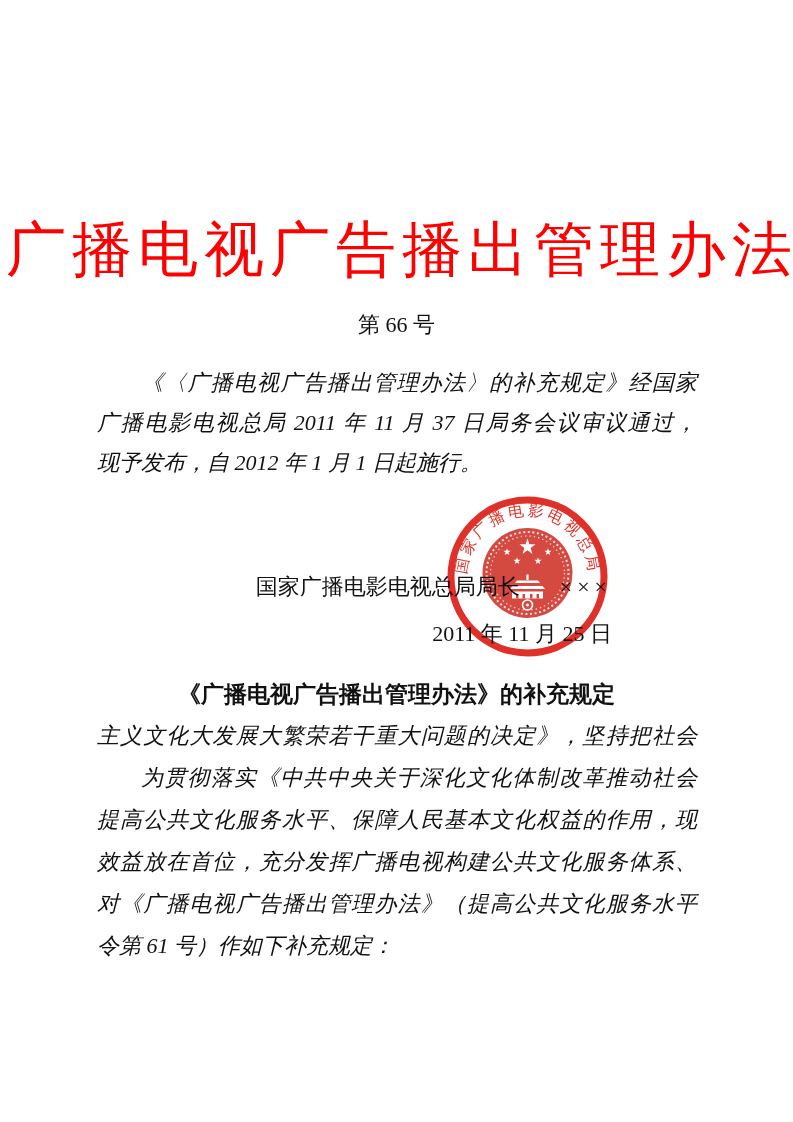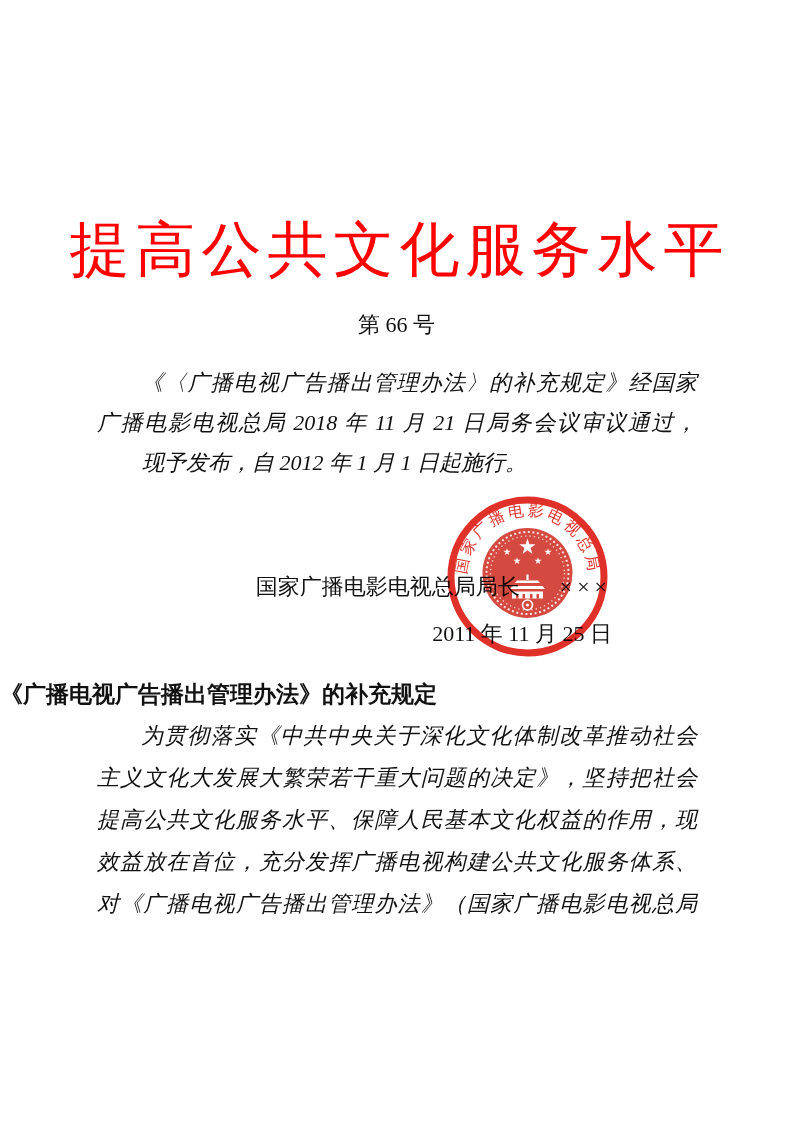--- a/index.html
+++ b/index.html
@@ -34,60 +34,60 @@
     font-style: italic;
   }
   .para .line {
     height: 42px; line-height: 42px;
     text-align: justify;
     text-align-last: justify;
     white-space: nowrap;
   }
   #preamble .line { height: 40px; line-height: 40px; }
   .para .line.first { text-indent: 2em; }
-  .para .line.last { text-align-last: left; margin-left: 45px; }
+  .para .line.last { text-align-last: left; }
   #preamble { top: 363px; }
   #reg-body  { top: 715px; }
   .signer-line {
     position: absolute; top: 566px; right: 181px;
     height: 42px; line-height: 42px;
     font-size: 22px; white-space: nowrap;
   }
   .signer-name { margin-left: 40px; letter-spacing: 5px; }
   .date-line {
     position: absolute; top: 613px; right: 181px;
     height: 42px; line-height: 42px;
     font-size: 22px; white-space: nowrap;
   }
   .reg-heading {
     position: absolute; top: 673px; left: 0; width: 793px;
-    text-align: left;
+    text-align: center;
     font-size: 23px; line-height: 44px;
     font-weight: bold;
   }
   .seal {
     position: absolute; top: 495px; left: 446px;
     width: 163px; height: 163px;
     mix-blend-mode: multiply;
     opacity: 0.93;
   }
   .seal svg { display: block; width: 163px; height: 163px; }
 </style>
 </head>
 <body>
 
 <div class="page">
 
-  <div class="doc-title">提高公共文化服务水平</div>
+  <div class="doc-title">广播电视广告播出管理办法</div>
 
   <div class="doc-number">第 66 号</div>
 
   <div class="para" id="preamble">
     <div class="line first">《〈广播电视广告播出管理办法〉的补充规定》经国家</div>
-    <div class="line">广播电影电视总局 2018 年 11 月 21 日局务会议审议通过，</div>
+    <div class="line">广播电影电视总局 2011 年 11 月 37 日局务会议审议通过，</div>
     <div class="line last">现予发布，自 2012 年 1 月 1 日起施行。</div>
   </div>
 
   <div class="signer-line"><span>国家广播电影电视总局局长</span><span class="signer-name">×××</span></div>
 
   <div class="date-line">2011 年 11 月 25 日</div>
 
   <div class="seal">
     <svg viewBox="0 0 163 163" xmlns="http://www.w3.org/2000/svg">
       <defs>
@@ -129,20 +129,21 @@
           <circle cx="81.5" cy="110" r="5" fill="none" stroke="#ffffff" stroke-width="1.6"></circle>
           <circle cx="81.5" cy="110" r="1.6" fill="#ffffff"></circle>
         </g>
       </g>
     </svg>
   </div>
 
   <div class="reg-heading">《广播电视广告播出管理办法》的补充规定</div>
 
   <div class="para" id="reg-body">
+    <div class="line">主义文化大发展大繁荣若干重大问题的决定》，坚持把社会</div>
     <div class="line first">为贯彻落实《中共中央关于深化文化体制改革推动社会</div>
-    <div class="line">主义文化大发展大繁荣若干重大问题的决定》，坚持把社会</div>
     <div class="line">提高公共文化服务水平、保障人民基本文化权益的作用，现</div>
     <div class="line">效益放在首位，充分发挥广播电视构建公共文化服务体系、</div>
-    <div class="line">对《广播电视广告播出管理办法》（国家广播电影电视总局</div>
+    <div class="line">对《广播电视广告播出管理办法》（提高公共文化服务水平</div>
+    <div class="line last">令第 61 号）作如下补充规定：</div>
   </div>
 
 </div>
 
 </body></html>

